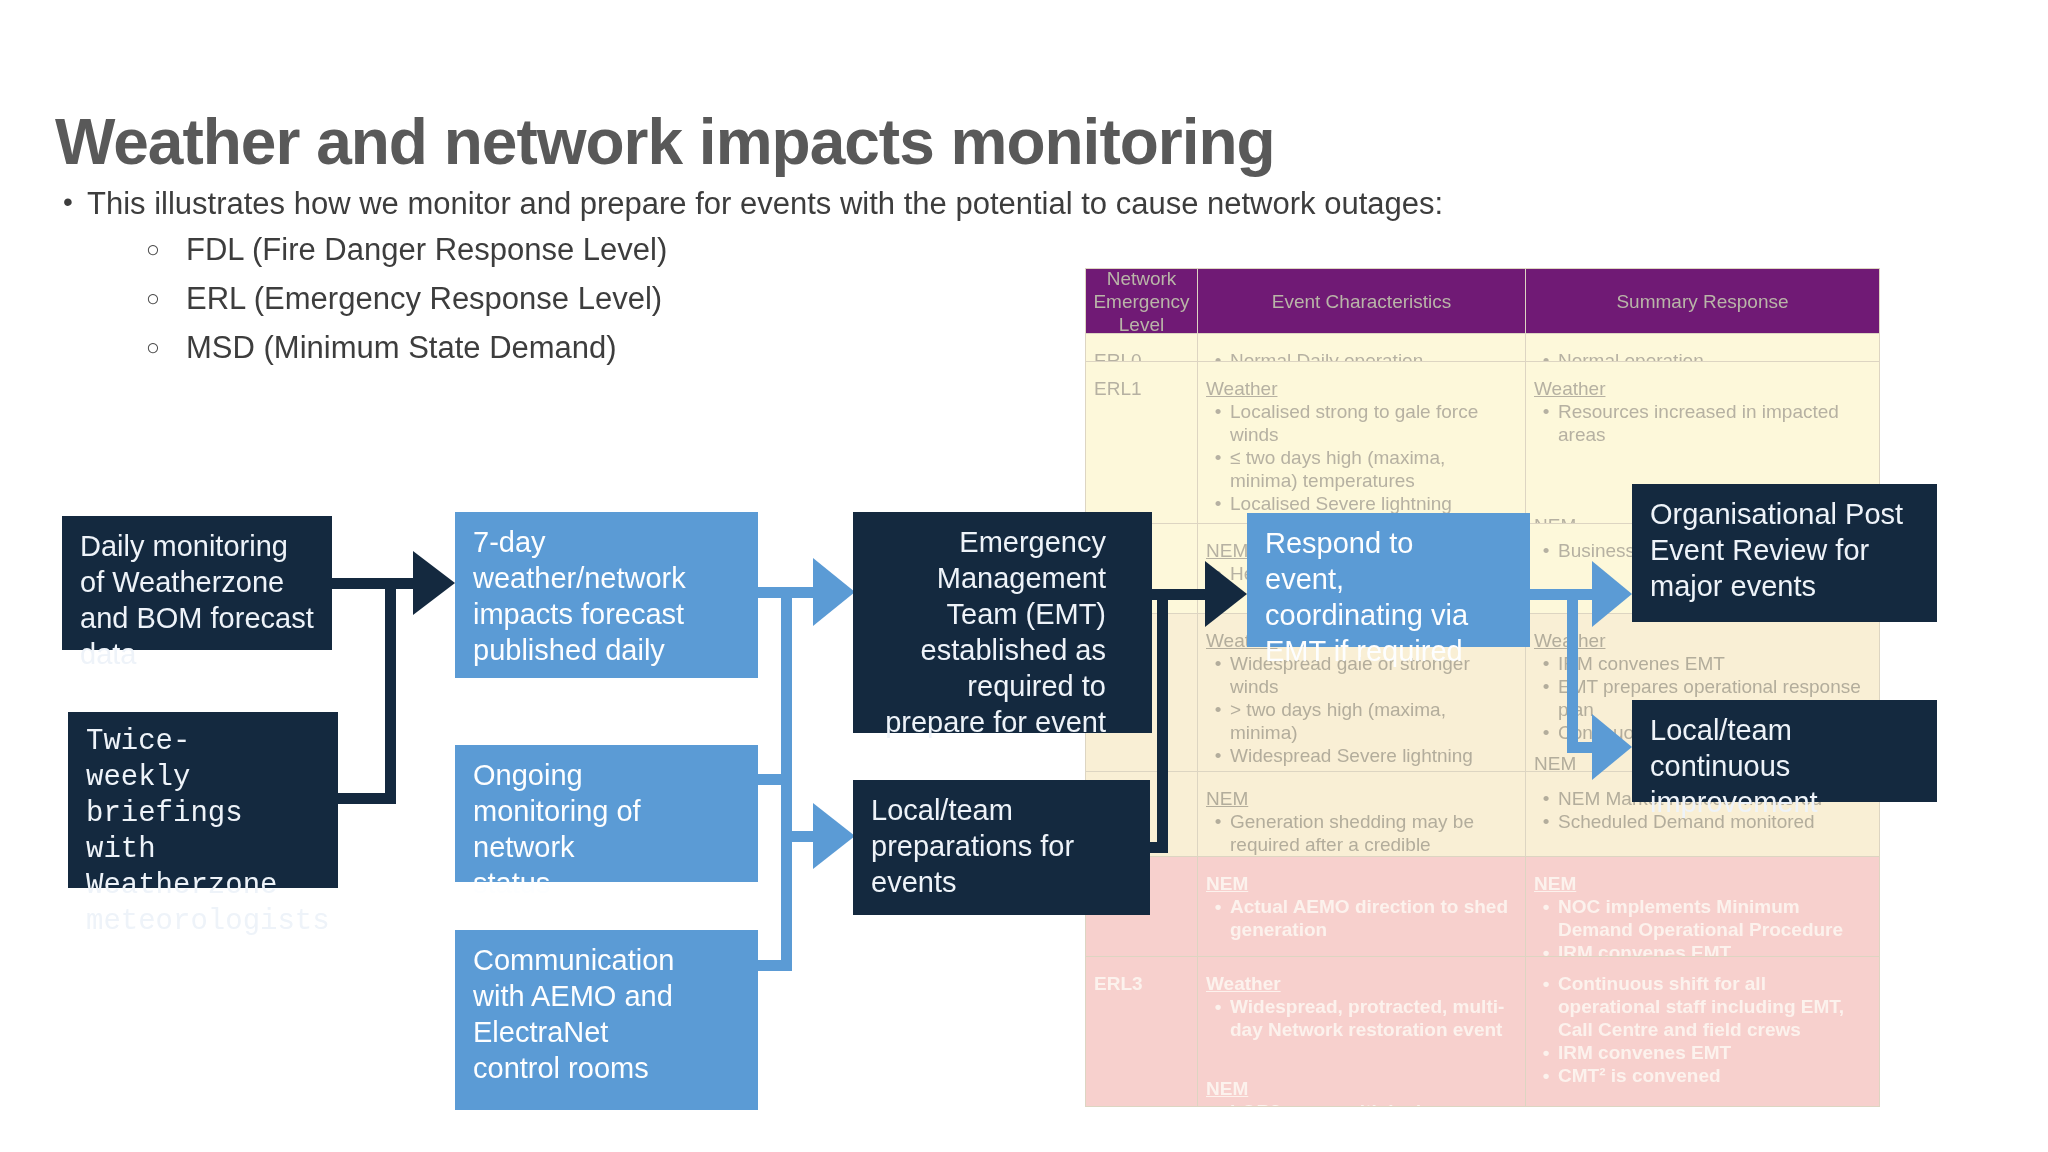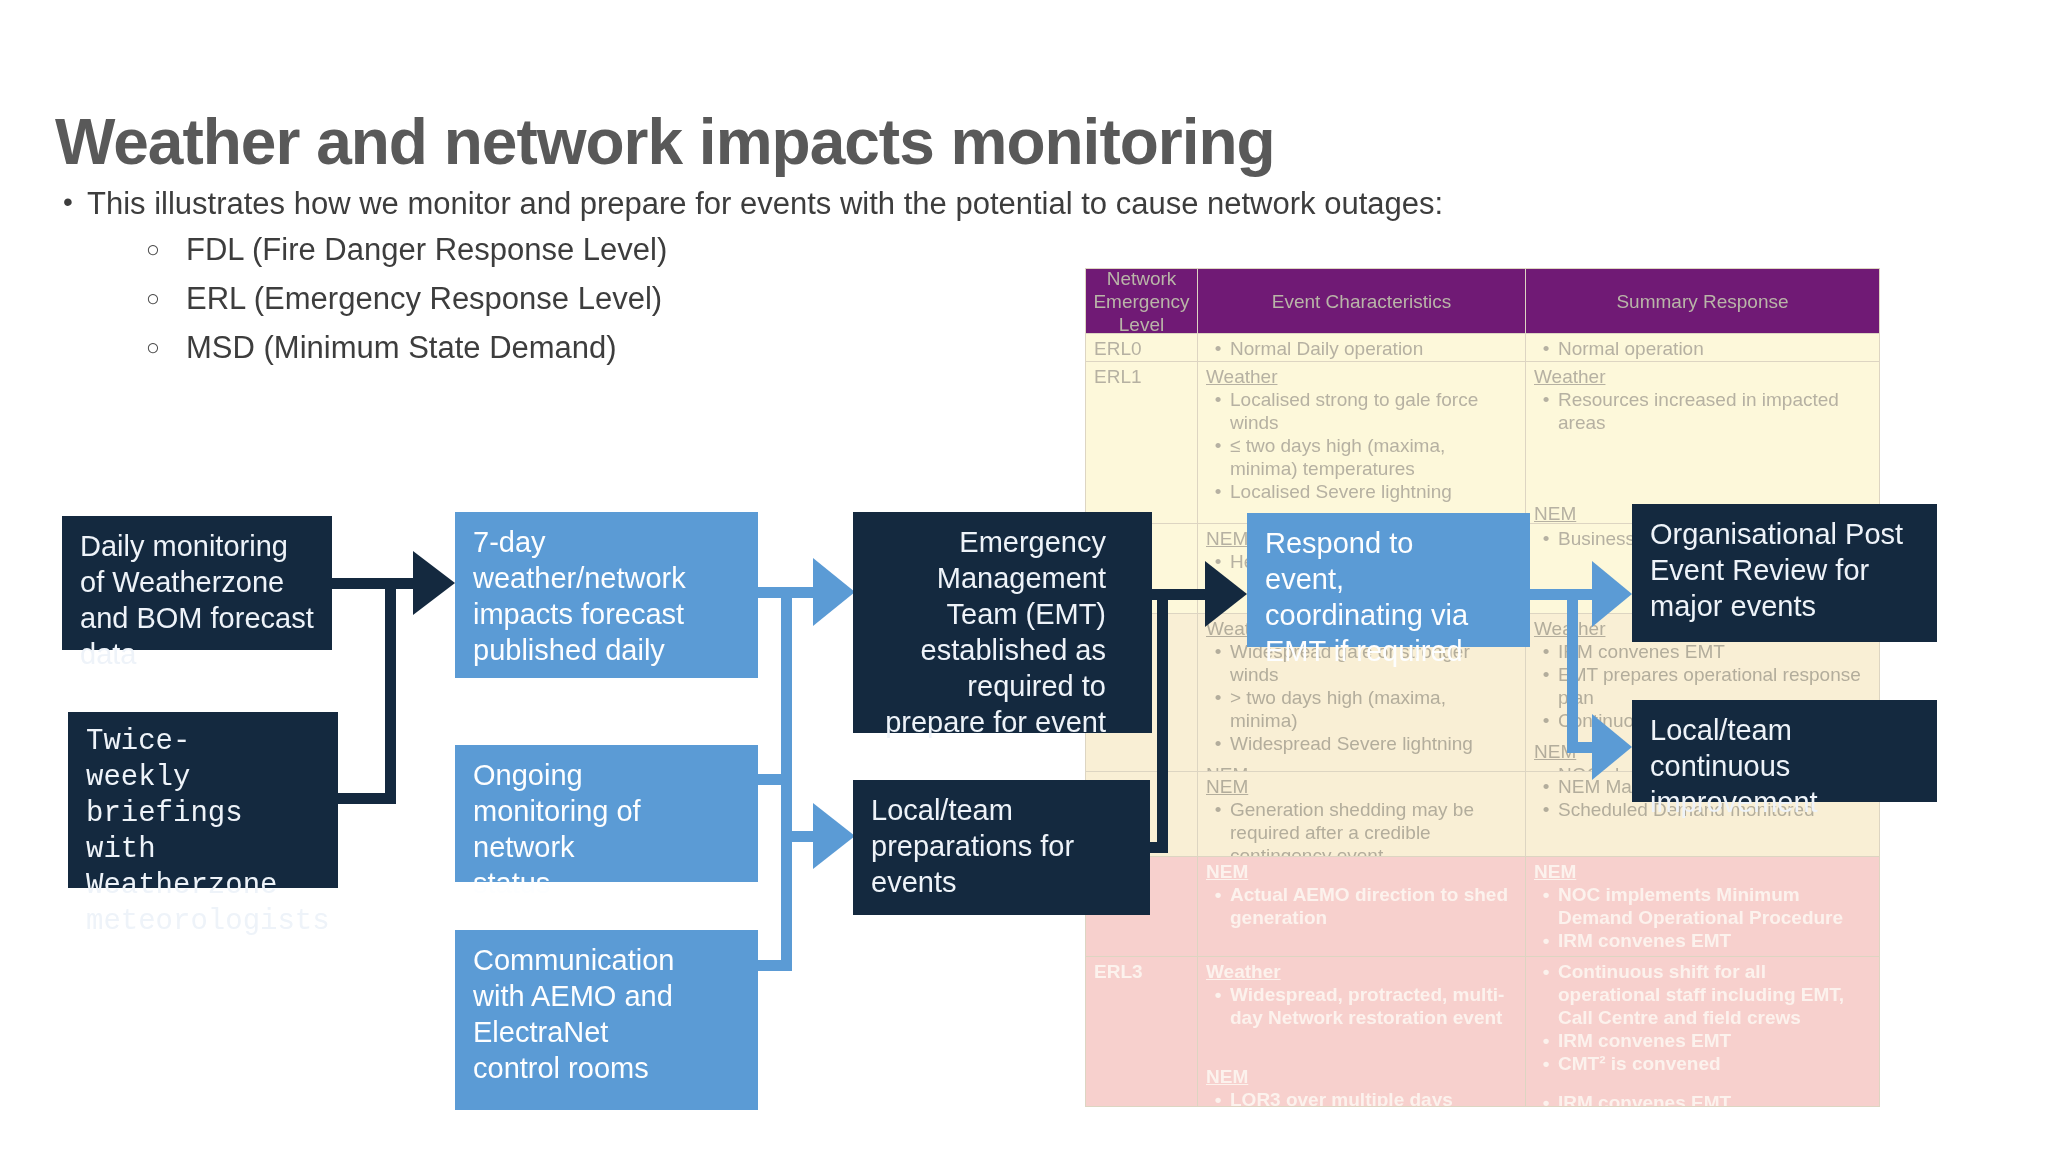--- a/index.html
+++ b/index.html
@@ -15,21 +15,21 @@
   .intro .dot{width:24px;flex:0 0 24px;font-size:28px;}
   .acronyms{position:absolute;left:146px;top:232px;z-index:4;}
   .acro-item{display:flex;font-size:31px;color:#3d3d3d;margin-bottom:13px;}
   .acro-item .circ{width:40px;flex:0 0 40px;font-size:23px;color:#4a4a4a;padding-top:4px;}
 
   
   .erl-table{position:absolute;left:1085px;top:268px;width:795px;z-index:1;
              border:1px solid #ddd5c2;box-sizing:border-box;font-size:19px;line-height:23px;}
   .trow{display:flex;border-top:1px solid #ddd5c2;box-sizing:border-box;overflow:hidden;}
   .trow:first-child{border-top:none;}
-  .cell{box-sizing:border-box;padding:3px 8px;overflow:hidden;}
+  .cell{box-sizing:border-box;padding:15px 8px;overflow:hidden;}
   .cell-level{width:112px;flex:0 0 112px;border-right:1px solid #ddd5c2;}
   .cell-ec{width:328px;flex:0 0 328px;border-right:1px solid #ddd5c2;}
   .cell-sr{flex:1;}
   .thead-row{height:64px;background:#701a75;color:#b9b5a8;}
   .thead-row .cell{display:flex;align-items:center;justify-content:center;
                    text-align:center;padding:2px 6px;}
   .tone-yellow{background:#fdf8da;color:#b6b1a2;}
   .tone-cream{background:#f9efd5;color:#b3ad9c;}
   .tone-pink{background:#f7d0cd;color:#fcf2ed;font-weight:bold;}
   .ghead{text-decoration:underline;display:block;}
@@ -68,21 +68,21 @@
   .box-d{left:455px;top:745px;width:303px;height:137px;}
   .box-d span{max-width:185px;}
   .box-e{left:455px;top:930px;width:303px;height:180px;}
   .box-e span{max-width:210px;}
   .box-f{left:853px;top:512px;width:299px;height:221px;text-align:right;}
   .box-f span{max-width:235px;}
   .box-g{left:853px;top:780px;width:297px;height:135px;}
   .box-g span{max-width:215px;}
   .box-h{left:1247px;top:513px;width:283px;height:134px;}
   .box-h span{max-width:235px;}
-  .box-i{left:1632px;top:504px;width:305px;height:138px;}
+  .box-i{left:1632px;top:484px;width:305px;height:138px;}
   .box-i span{max-width:255px;}
   .box-j{left:1632px;top:700px;width:305px;height:102px;overflow:visible;}
   .box-j span{max-width:215px;}
 </style>
 </head>
 <body>
 
 <div class="stage">
 
   <div class="erl-table">

